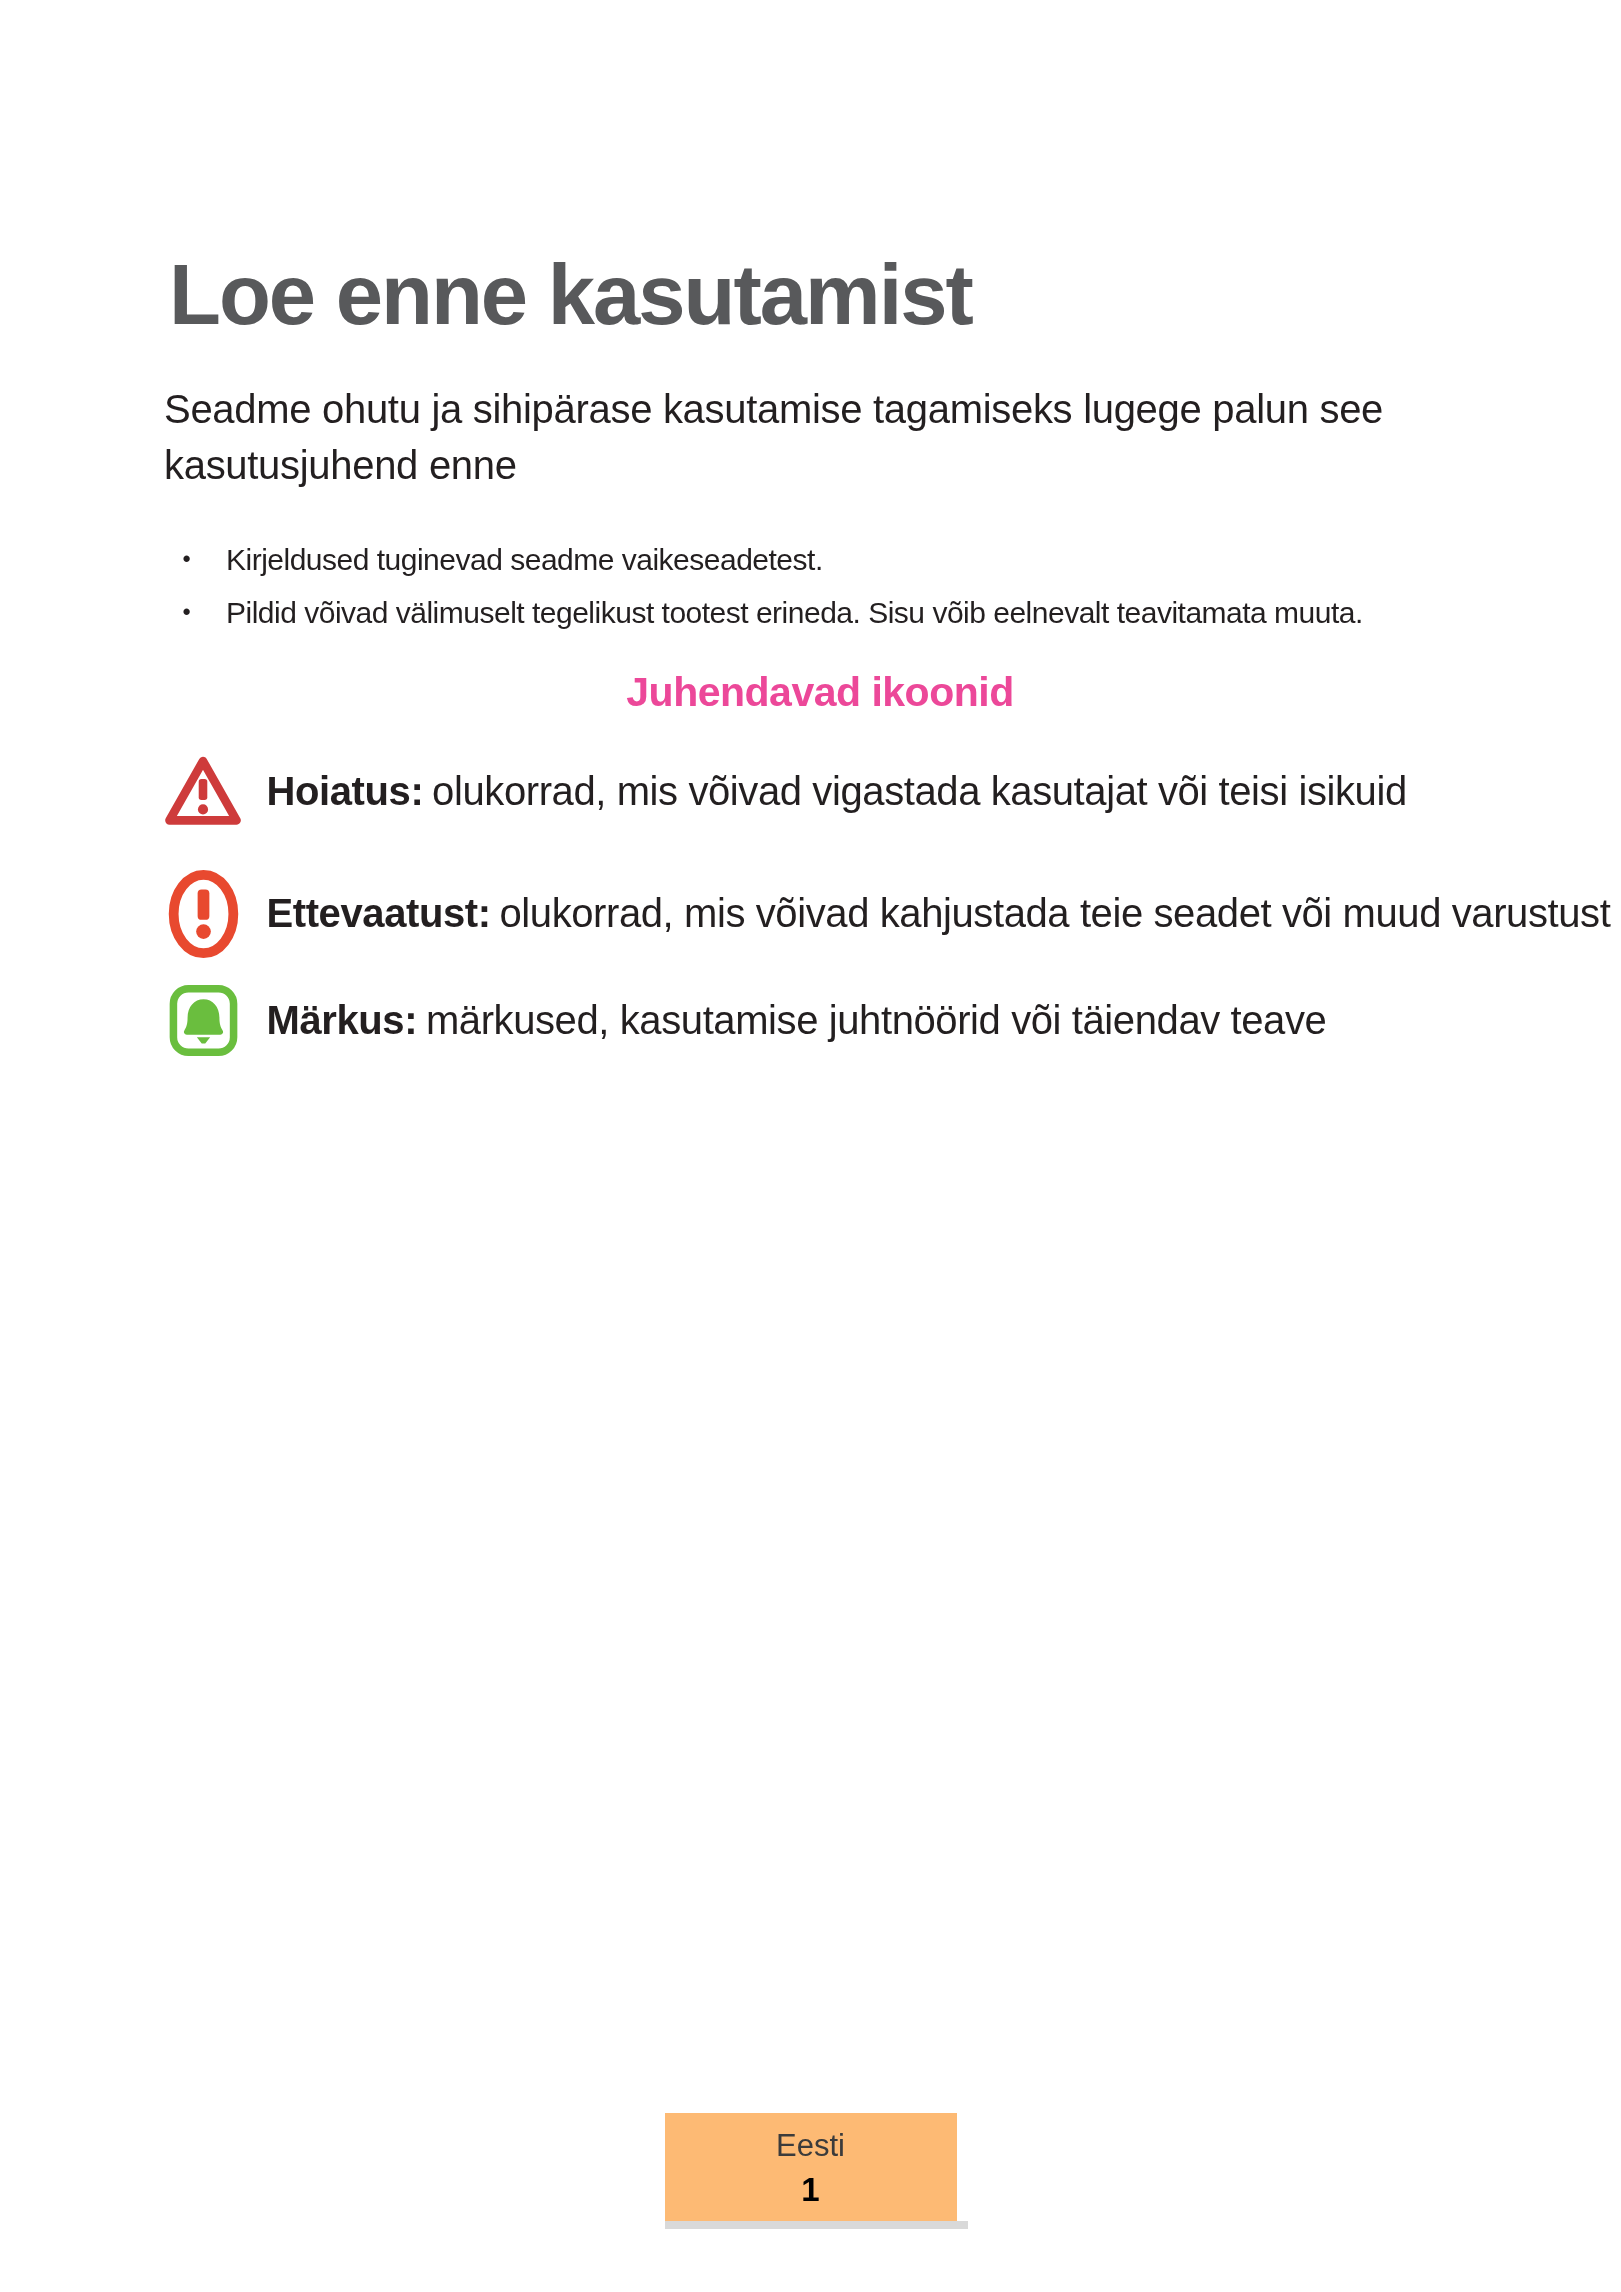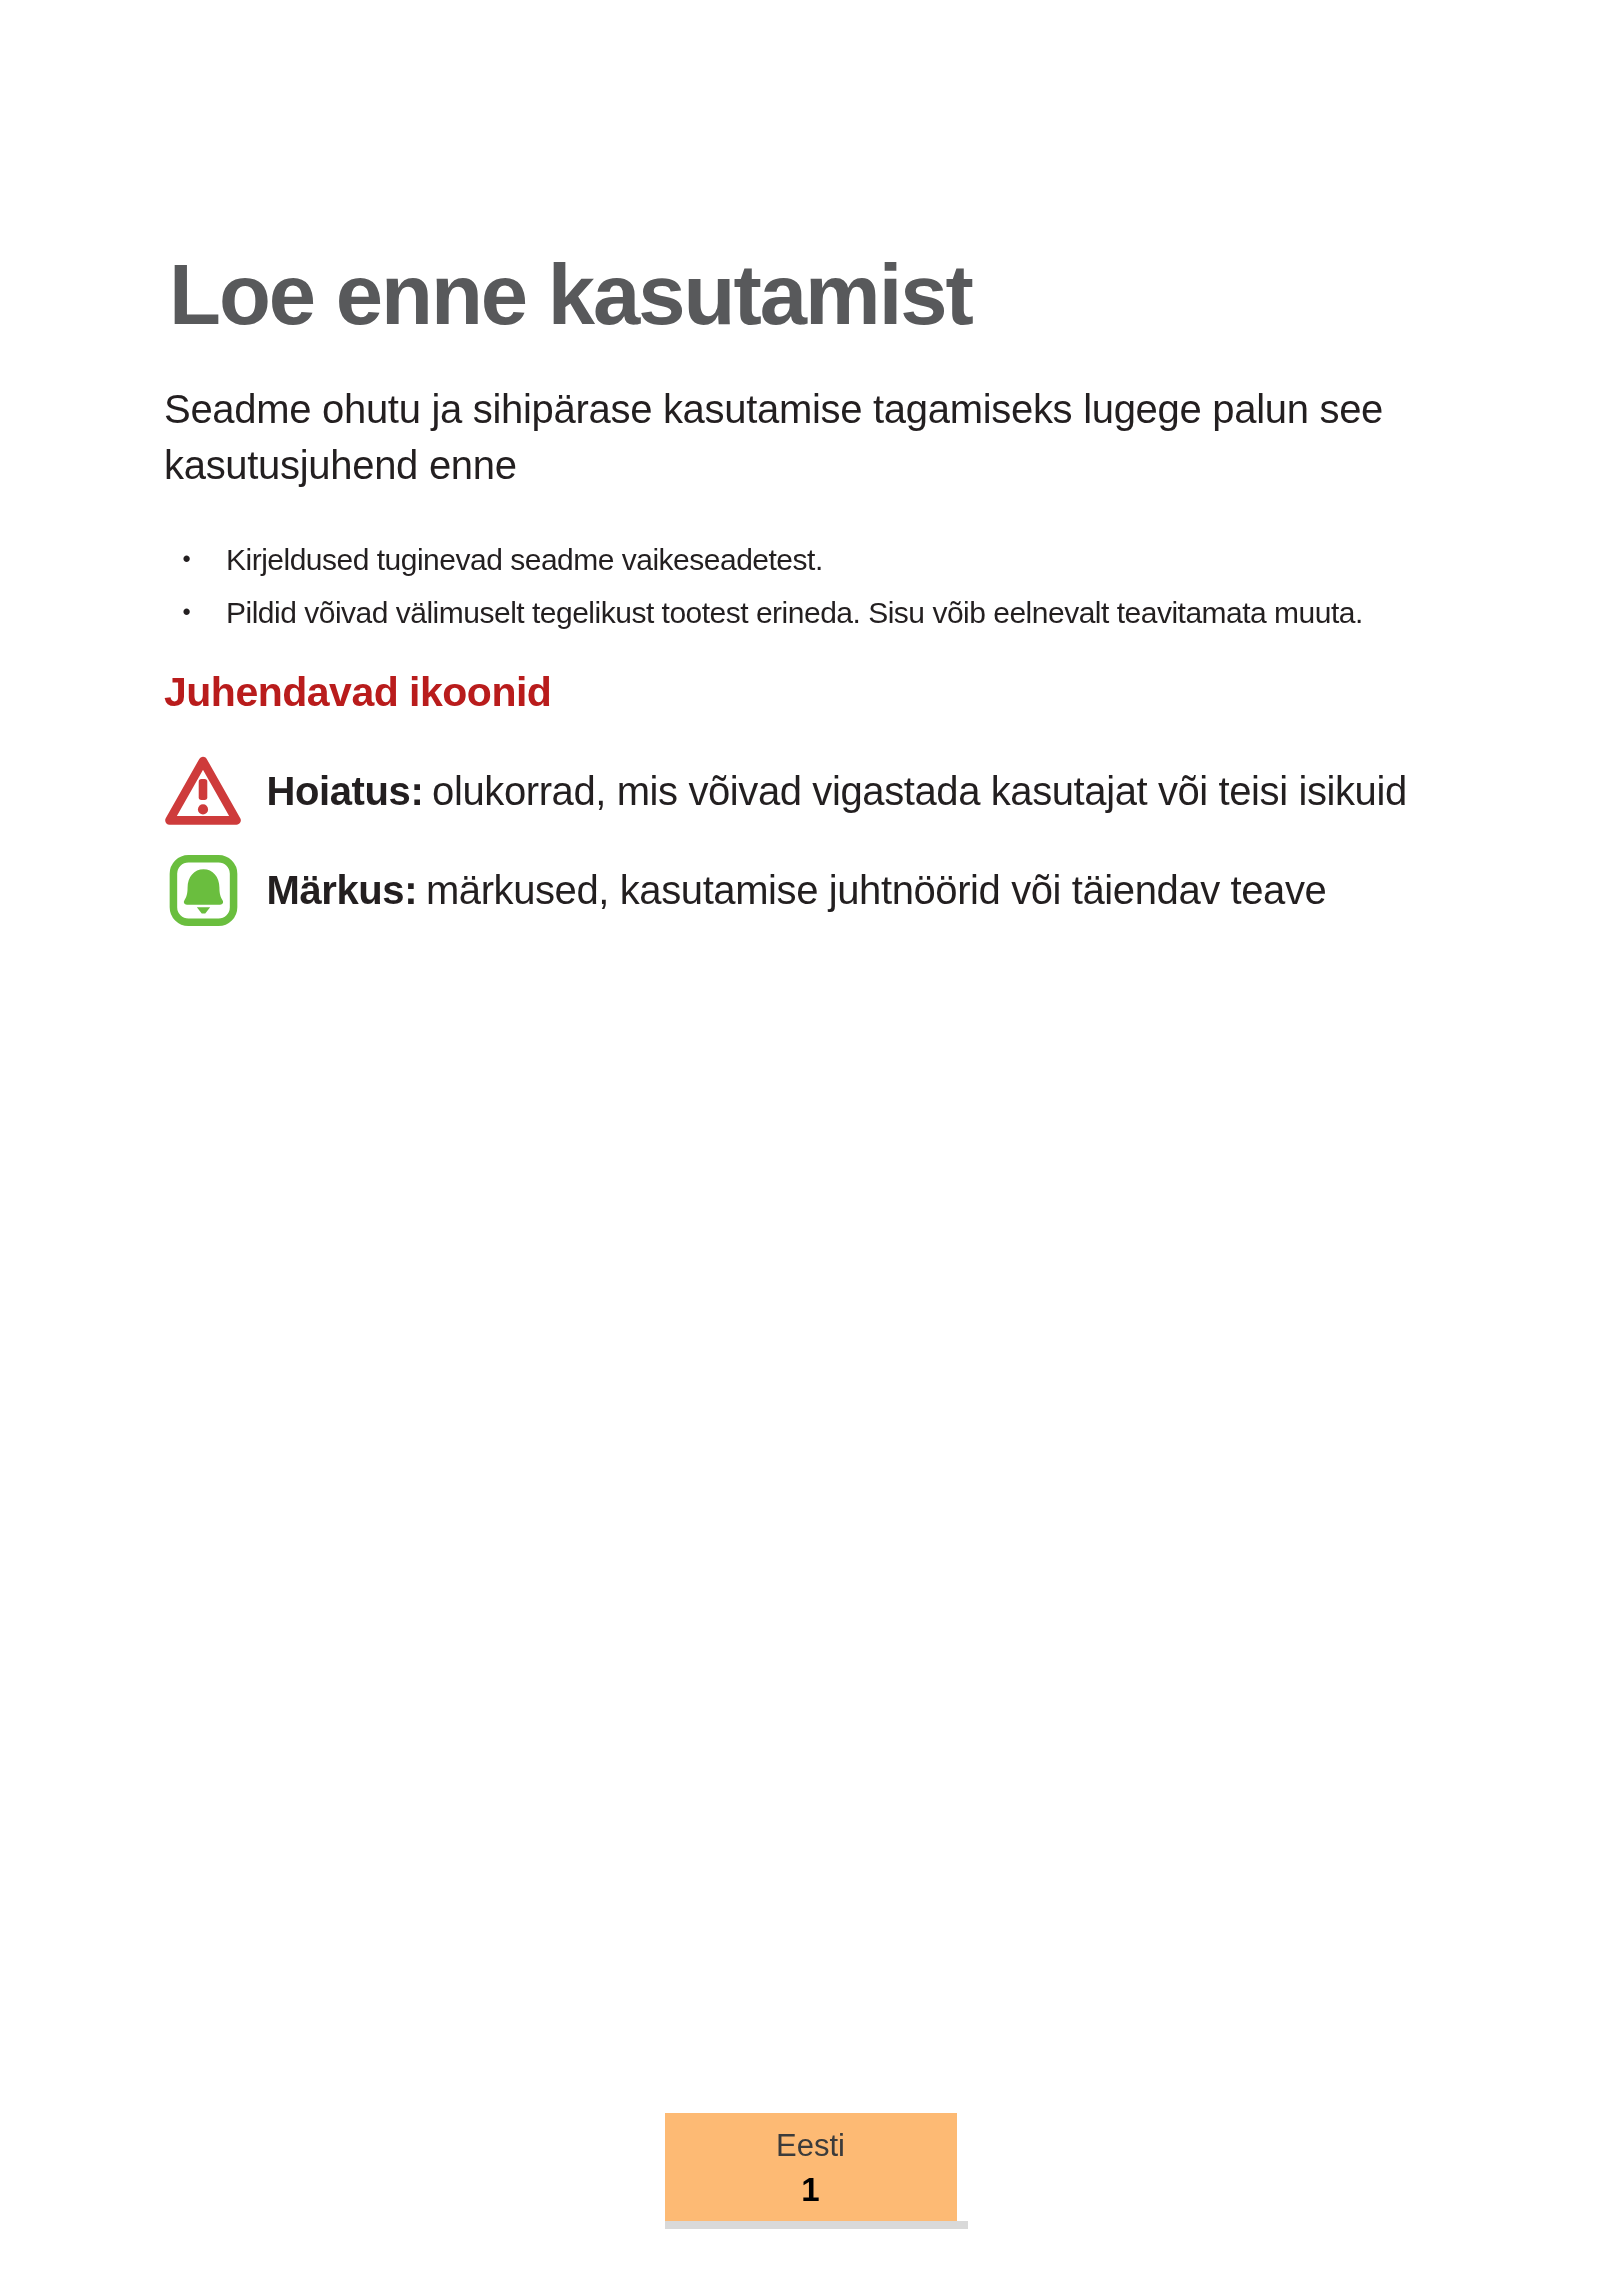--- a/index.html
+++ b/index.html
@@ -47,22 +47,23 @@
     left: 18.6px; top: 0;
     font-size: 23.5px;
     line-height: 53px;
     color: #231f20;
   }
   .section-heading {
     margin: 29px 0 0 0;
     font-size: 41px;
     font-weight: 700;
     line-height: 49px;
-    color: #b91c1c;
+    color: #ec4899;
     letter-spacing: -0.5px;
+    text-align: center;
   }
   .icon-row {
     display: flex;
     align-items: center;
   }
   .icon-row.row-warning { margin-top: 35px; height: 78px; }
   .icon-row.row-caution { margin-top: 37px; height: 93px; }
   .icon-row.row-note    { margin-top: 23.5px; height: 74px; }
   .icon-cell {
     width: 78px;
@@ -144,20 +145,32 @@
         <path d="M50 7 L93 83 L7 83 Z" fill="none" stroke="currentColor" stroke-width="11" stroke-linejoin="round"></path>
         <rect x="44.5" y="30" width="11" height="27" rx="3.5" fill="currentColor"></rect>
         <circle cx="50" cy="69" r="6.5" fill="currentColor"></circle>
       </svg>
     </div>
     <div class="icon-text">
       <span class="icon-label">Hoiatus:</span><span class="icon-desc">olukorrad, mis võivad vigastada kasutajat või teisi isikuid</span>
     </div>
   </div>
 
+  <div class="icon-row row-caution">
+    <div class="icon-cell icon-caution">
+      <svg width="73" height="90" viewBox="0 0 74 92" aria-hidden="true">
+        <ellipse cx="37" cy="46" rx="30.5" ry="40" fill="none" stroke="currentColor" stroke-width="10"></ellipse>
+        <rect x="31" y="21" width="12" height="31" rx="4" fill="currentColor"></rect>
+        <circle cx="37" cy="64" r="7.5" fill="currentColor"></circle>
+      </svg>
+    </div>
+    <div class="icon-text">
+      <span class="icon-label">Ettevaatust:</span><span class="icon-desc">olukorrad, mis võivad kahjustada teie seadet või muud varustust</span>
+    </div>
+  </div>
 
   <div class="icon-row row-note">
     <div class="icon-cell icon-note">
       <svg width="69" height="73" viewBox="0 0 78 82" aria-hidden="true">
         <rect x="5" y="5" width="68" height="72" rx="17" fill="none" stroke="currentColor" stroke-width="8.5"></rect>
         <path d="M39 17c-10.5 0-18 8.5-18 21 0 7-1.5 11-3.5 14-1.6 2.4-.2 5 2.8 5h37.4c3 0 4.4-2.6 2.8-5-2-3-3.5-7-3.5-14 0-12.5-7.5-21-18-21z" fill="currentColor"></path>
         <path d="M31.5 60 h15 l-5.5 7 h-4 z" fill="currentColor"></path>
       </svg>
     </div>
     <div class="icon-text">

